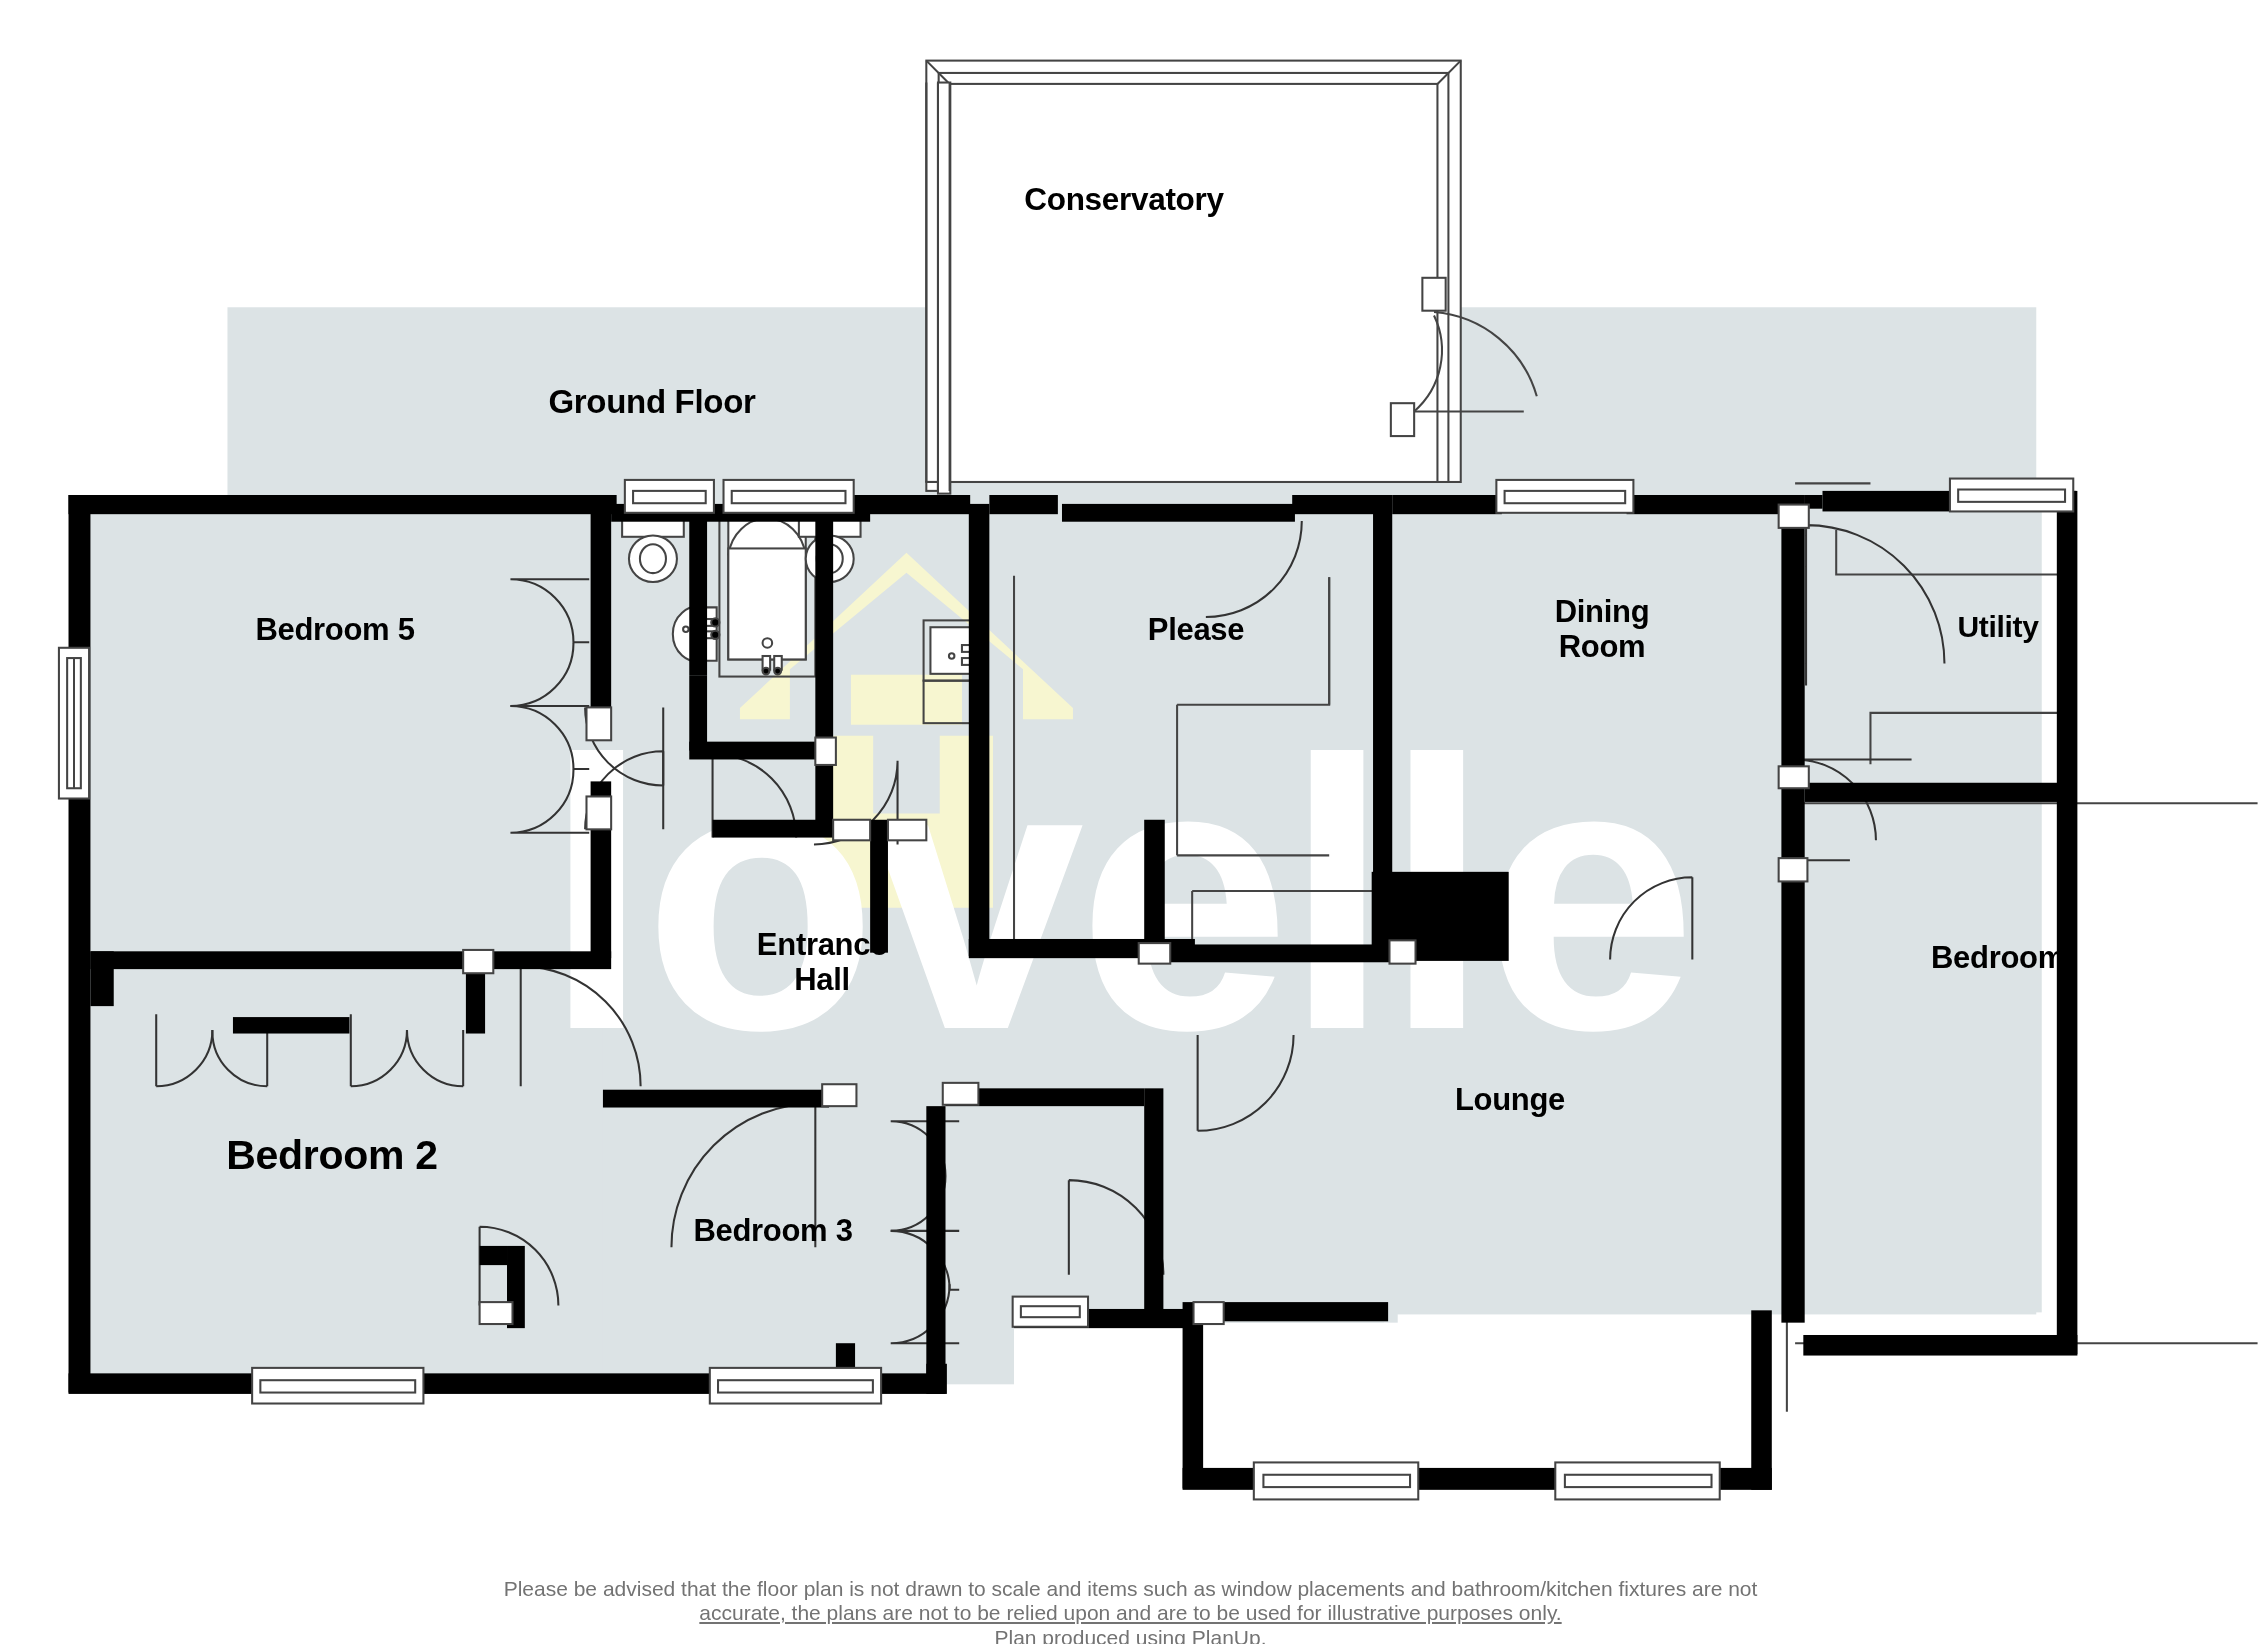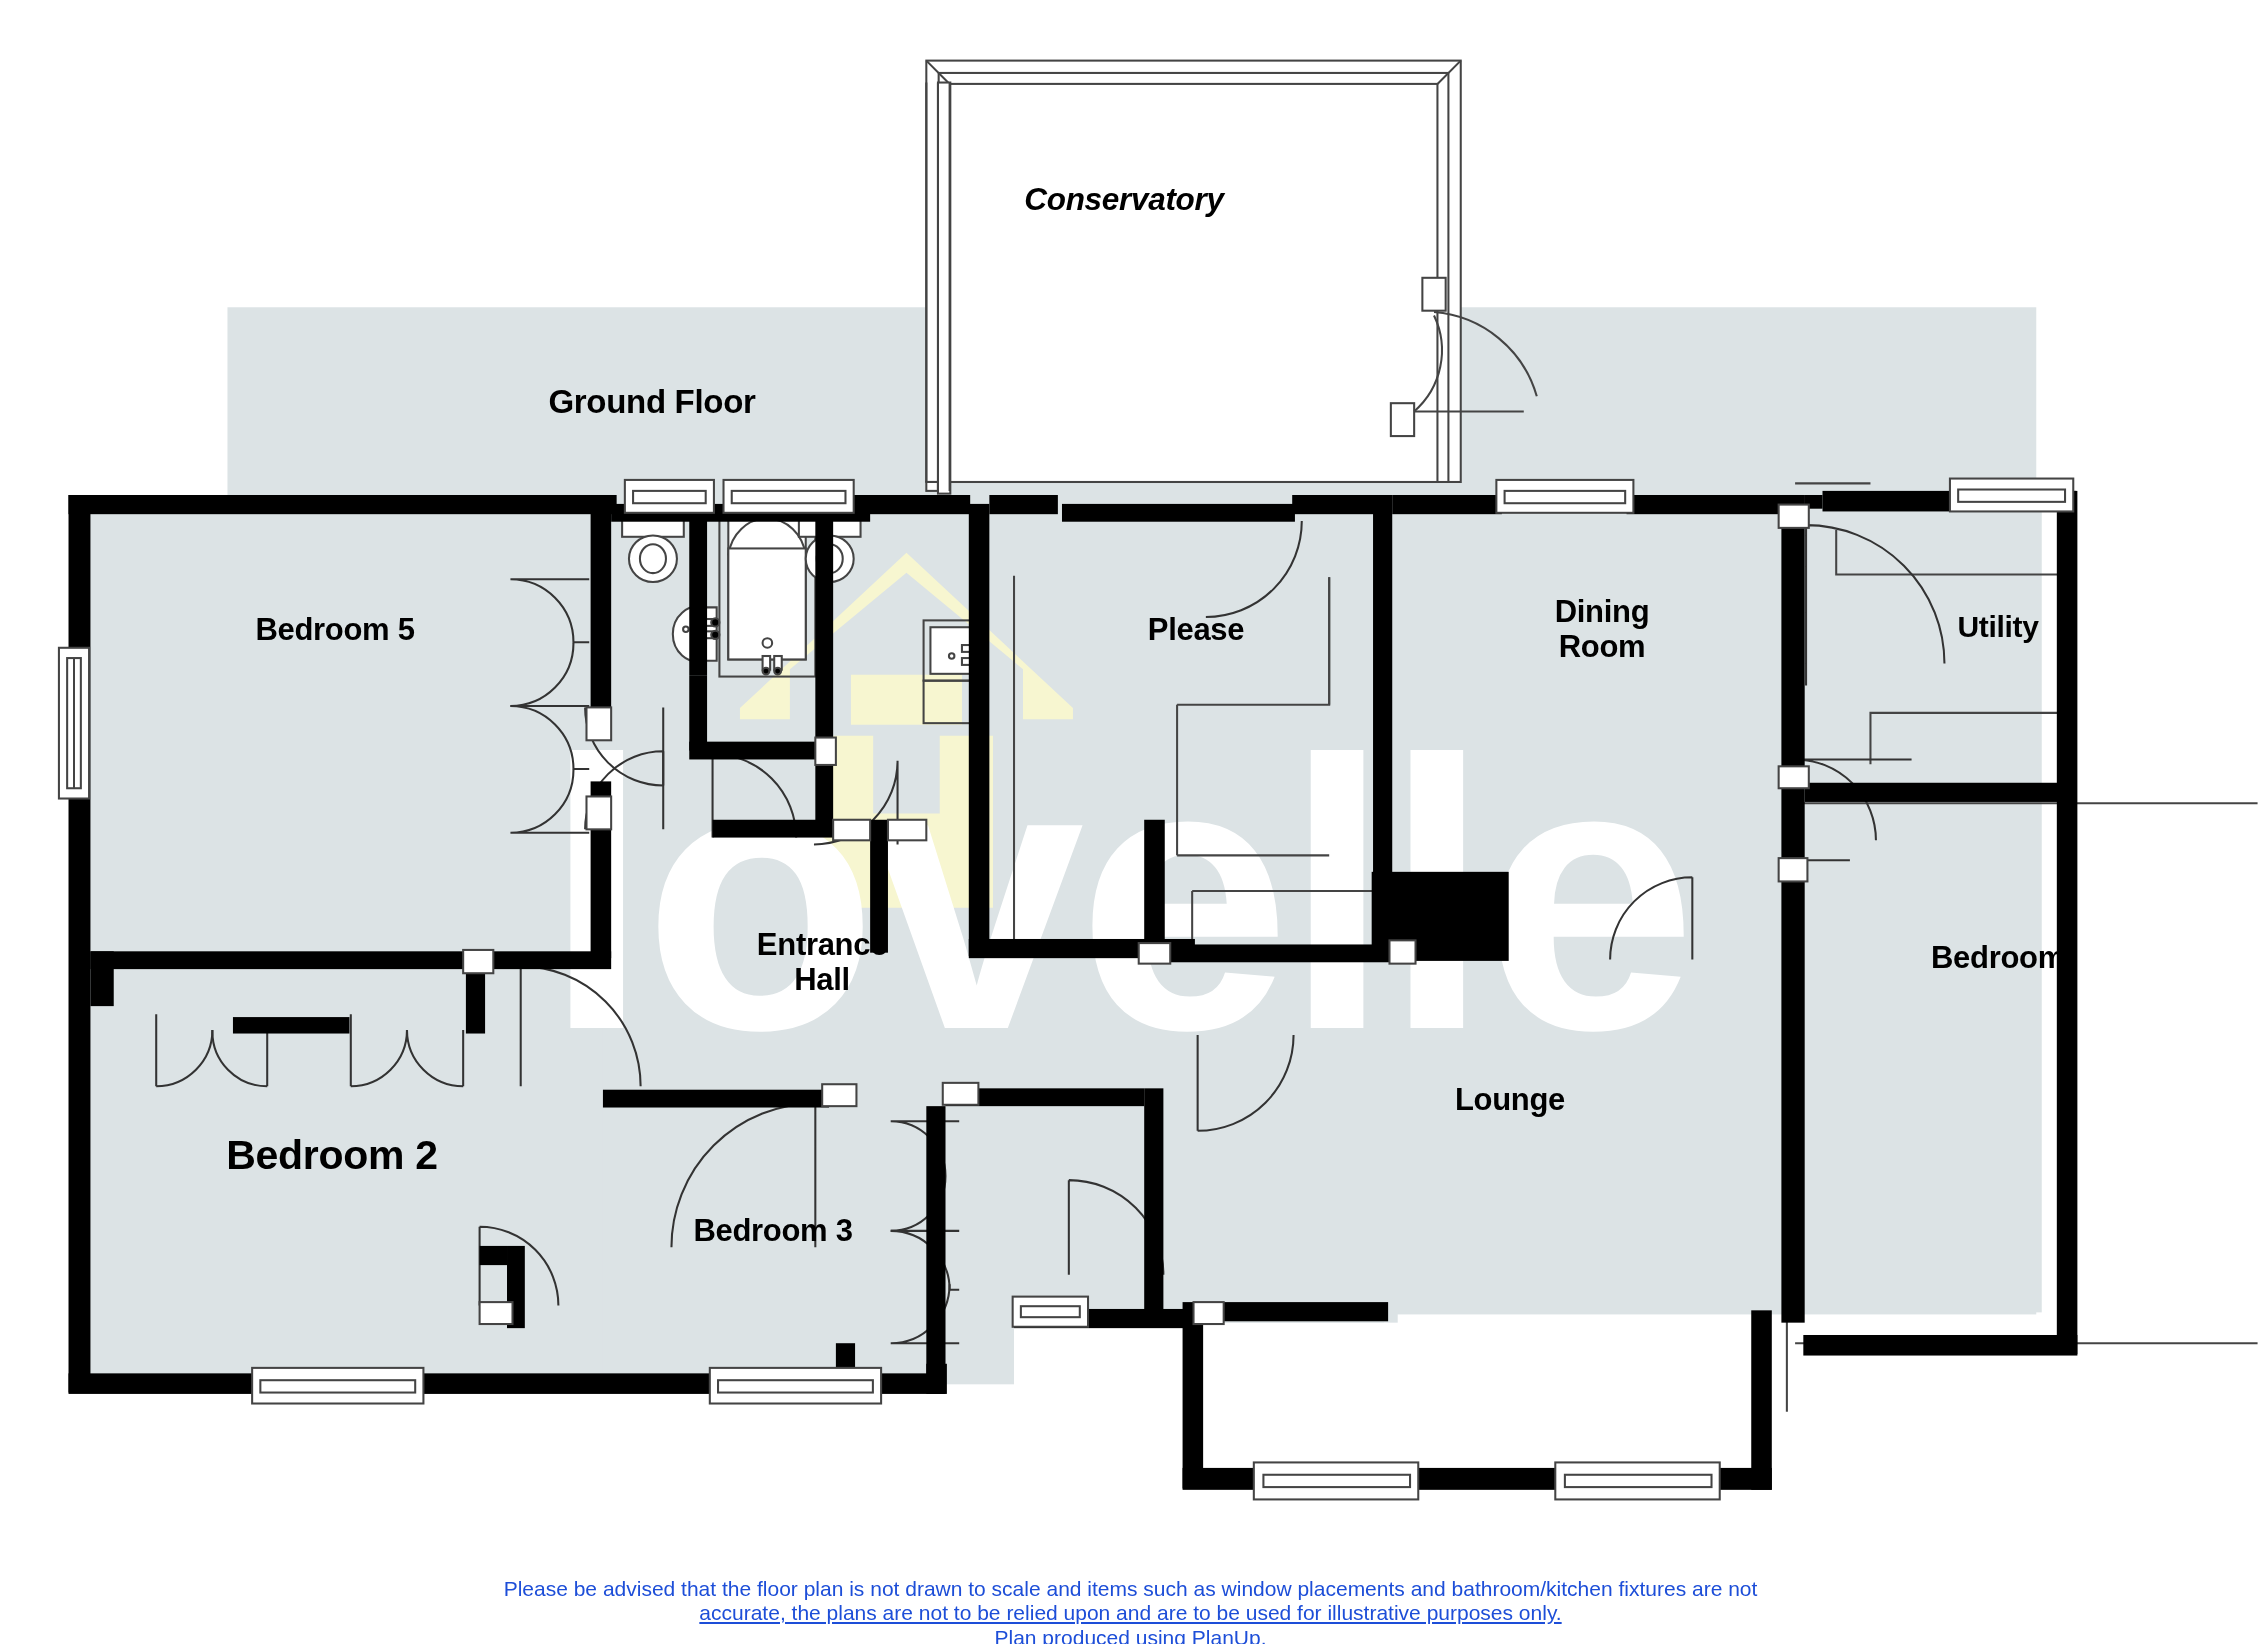--- a/index.html
+++ b/index.html
@@ -2,21 +2,21 @@
 <html style="font-size:11px"><head>
 <meta charset="utf-8">
 <style>
   html,body{margin:0;padding:0;background:#ffffff;}
   body{font-family:"Liberation Sans",sans-serif;}
   #page{position:relative;width:2261px;height:1645px;background:#ffffff;overflow:hidden;}
   #plan{position:absolute;left:0;top:0;width:2261px;height:1645px;}
   .label{position:absolute;font-family:"Liberation Sans",sans-serif;font-weight:bold;color:#000;
          white-space:pre;text-align:center;line-height:1.12;letter-spacing:-0.3px;}
   .disc{position:absolute;left:0;right:0;text-align:center;font-family:"Liberation Sans",sans-serif;
-        font-size:21px;color:#1d4ed8;line-height:1.38;}
+        font-size:21px;color:#737373;line-height:1.38;}
 </style>
 </head>
 <body>
 
 <div id="page">
 
   <svg id="plan" viewBox="0 0 3300 2400" xmlns="http://www.w3.org/2000/svg">
 
     <defs>
 
@@ -328,21 +328,21 @@
         <rect x="2028" y="1372" width="38" height="34"></rect>
         <rect x="2596" y="1252" width="42" height="34"></rect>
         <rect x="1742" y="1900" width="44" height="32"></rect>
         <rect x="676" y="1386" width="44" height="34"></rect>
         <rect x="700" y="1900" width="48" height="32"></rect>
       </g>
     </g>
 
   </svg>
 
-  <div class="label" style="left:1124px;top:200px;transform:translate(-50%,-50%);font-size:31.5px;font-style:italic;">Conservatory</div>
+  <div class="label" style="left:1124px;top:200px;transform:translate(-50%,-50%);font-size:31.5px;">Conservatory</div>
 
   <div class="label" style="left:652px;top:402px;transform:translate(-50%,-50%);font-size:33px;">Ground Floor</div>
 
   <div class="label" style="left:335px;top:630px;transform:translate(-50%,-50%);font-size:31px;">Bedroom 5</div>
 
   <div class="label" style="left:1196px;top:630px;transform:translate(-50%,-50%);font-size:31px;">Please</div>
 
   <div class="label" style="left:1602px;top:630px;transform:translate(-50%,-50%);font-size:31px;">Dining
 Room</div>
 

